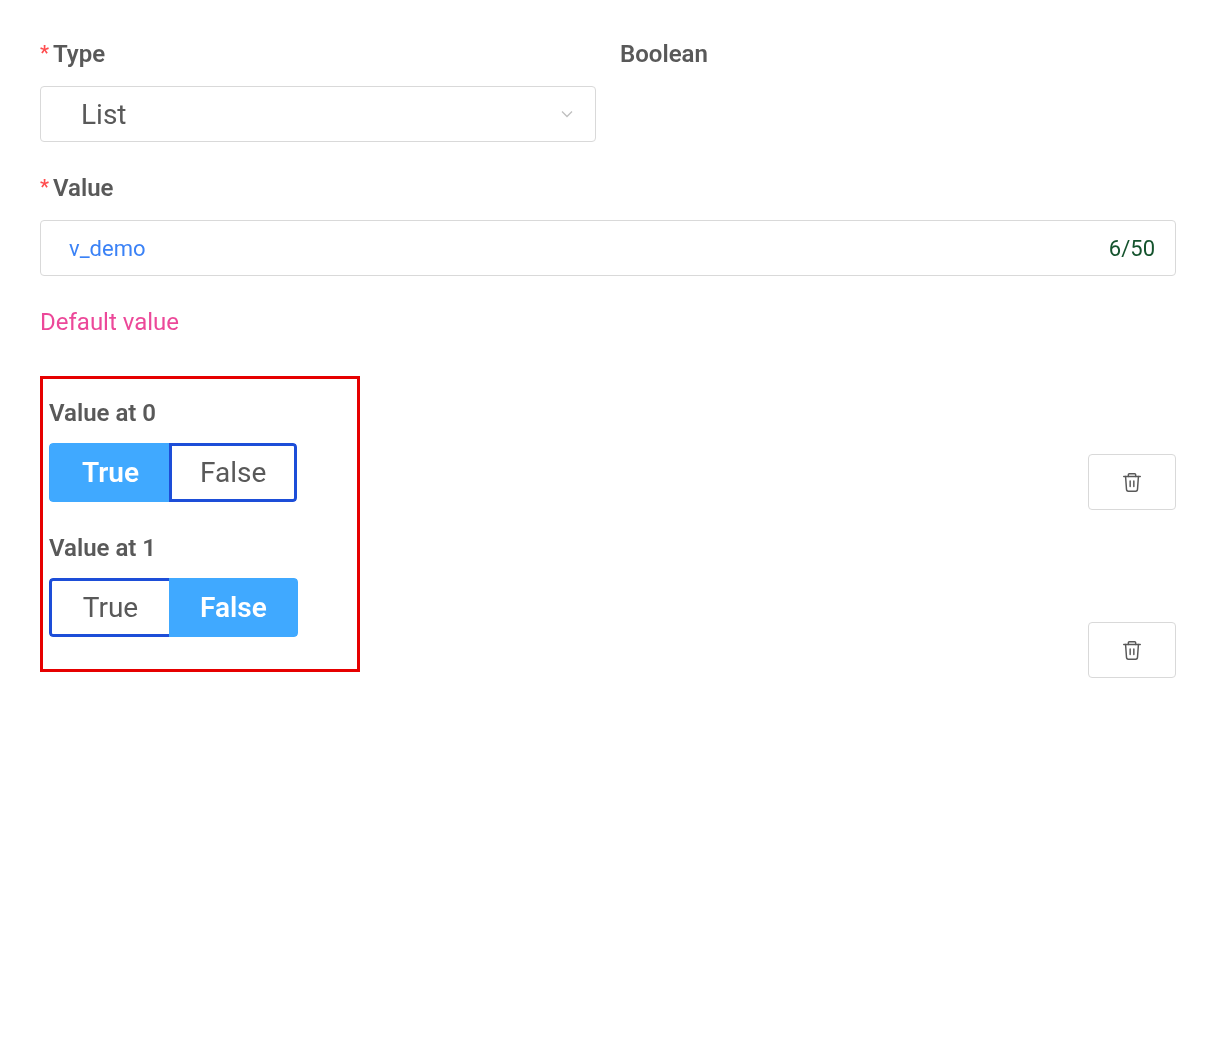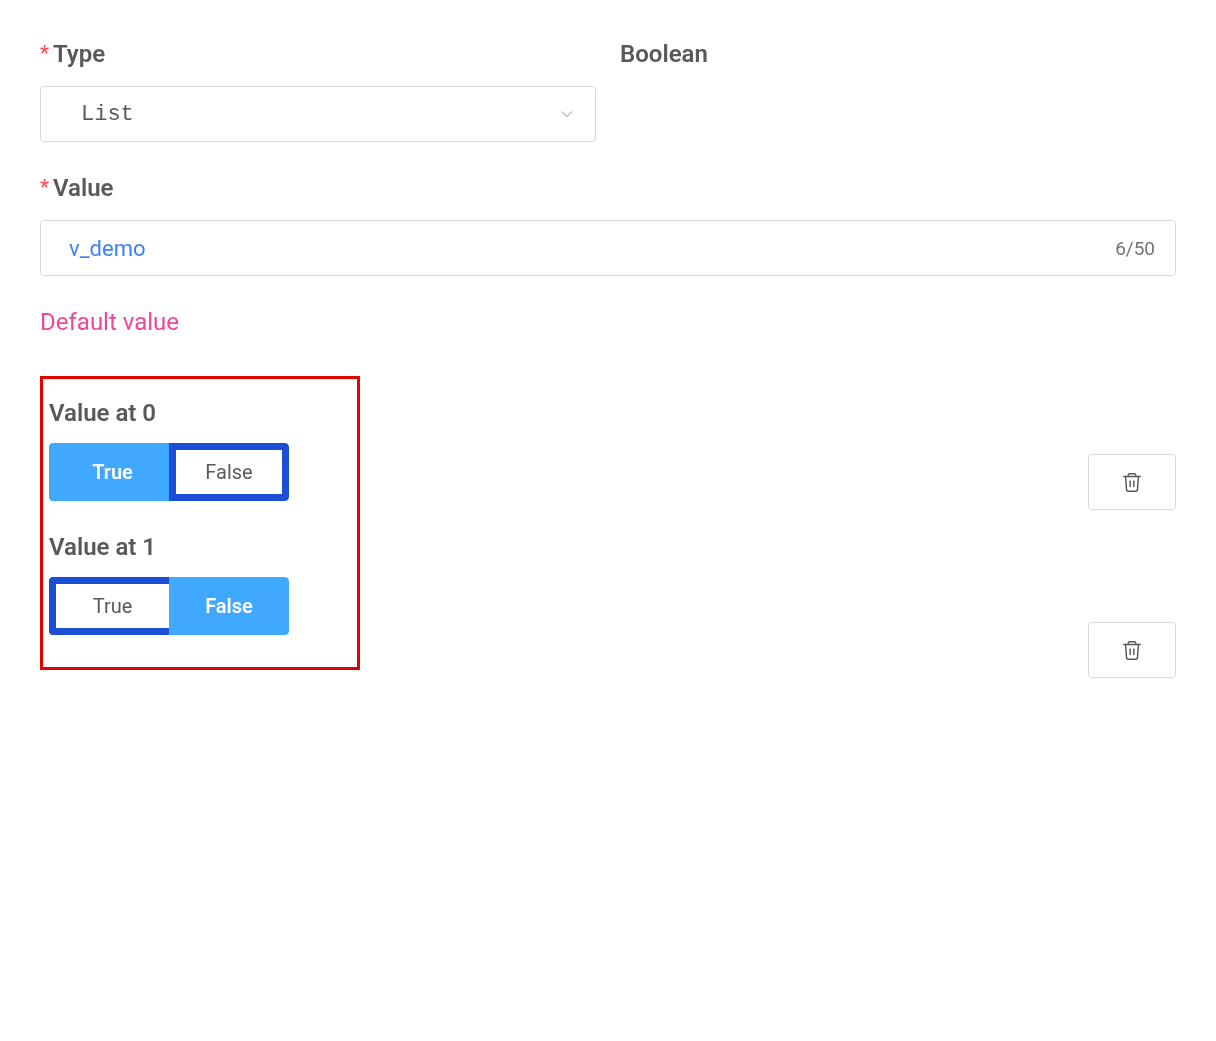--- a/index.html
+++ b/index.html
@@ -47,23 +47,22 @@
     .select {
       position: relative;
       border: 1px solid #d9d9d9;
       border-radius: 4px;
       height: 56px;
       display: flex;
       align-items: center;
       padding: 0 32px 0 40px;
       background: #ffffff;
       cursor: pointer;
-      font-size: 22px;
-      color: #595959;
-      font-family: Liberation Mono, monospace;
+      font-size: 28px;
+      color: #595959;
     }
     .select .chevron {
       position: absolute;
       right: 18px;
       top: 50%;
       transform: translateY(-50%);
       color: #bfbfbf;
     }
     .input-wrap {
       position: relative;
@@ -78,22 +77,22 @@
     .input-wrap input {
       border: none;
       outline: none;
       font-size: 22px;
       color: #3b82f6;
       flex: 1;
       background: transparent;
       font-family: inherit;
     }
     .count {
-      color: #737373;
-      font-size: 19px;
+      color: #14532d;
+      font-size: 22px;
     }
     .textarea-wrap {
       position: relative;
       border: 1px solid #d9d9d9;
       border-radius: 4px;
       min-height: 96px;
       padding: 14px 20px;
       background: #ffffff;
       display: flex;
       flex-direction: column;
@@ -143,24 +142,24 @@
       font-weight: 600;
       color: #595959;
       margin-bottom: 16px;
     }
     .toggle-group {
       display: inline-flex;
       border-radius: 4px;
       overflow: hidden;
     }
     .toggle-btn {
-      border: 7px solid #1d4ed8;
-      background: #ffffff;
-      color: #595959;
-      font-size: 20px;
+      border: 3px solid #1d4ed8;
+      background: #ffffff;
+      color: #595959;
+      font-size: 28px;
       padding: 10px 28px;
       cursor: pointer;
       font-family: inherit;
       min-width: 120px;
     }
     .toggle-btn:first-child {
       border-radius: 4px 0 0 4px;
       border-right: none;
     }
     .toggle-btn:last-child {

